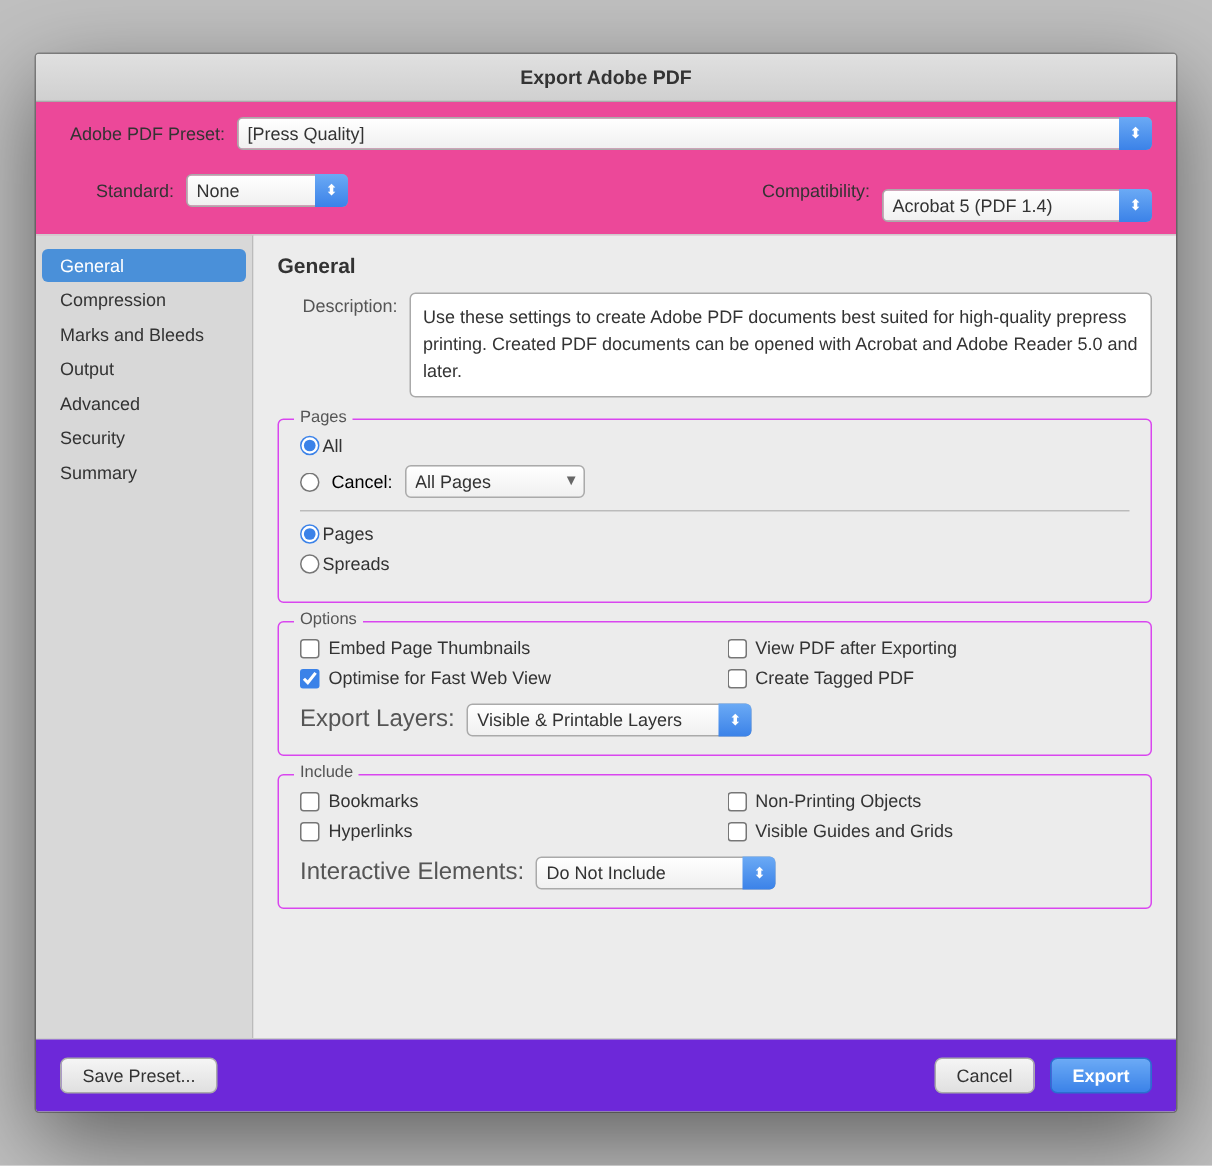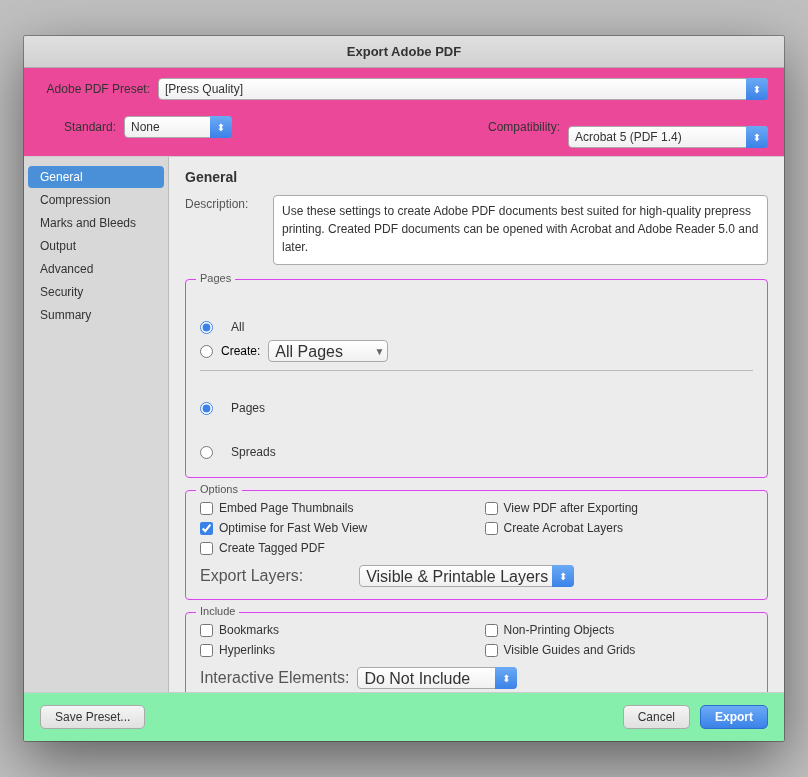--- a/index.html
+++ b/index.html
@@ -153,20 +153,21 @@
       color: #333;
       margin-bottom: 10px;
     }
     .description-row {
       display: flex;
       gap: 8px;
       margin-bottom: 14px;
     }
     .description-label {
       min-width: 80px;
+      text-align: right;
       color: #555;
       padding-top: 2px;
     }
     .description-box {
       flex: 1;
       border: 1px solid #aaa;
       border-radius: 4px;
       background: white;
       padding: 6px 8px;
       font-size: 12px;
@@ -185,44 +186,42 @@
       position: absolute;
       top: -8px;
       left: 10px;
       background: #ececec;
       padding: 0 4px;
       font-size: 11px;
       color: #555;
     }
     .radio-row {
       display: flex;
-      align-items: center;
-      gap: 18px;
+      gap: 2px;
       margin-bottom: 6px;
-      margin-top: 30px;
     }
     .radio-row label {
       color: #333;
     }
     .range-row {
       display: flex;
       align-items: center;
       gap: 8px;
       margin-bottom: 6px;
     }
     .range-select-wrapper {
       position: relative;
     }
     .range-select-wrapper select {
       height: 22px;
       border: 1px solid #aaa;
       border-radius: 4px;
       background: linear-gradient(to bottom, #fff, #f0f0f0);
       padding: 0 24px 0 6px;
-      font-size: 16px;
+      font-size: 12px;
       appearance: none;
       -webkit-appearance: none;
       color: #333;
       min-width: 120px;
     }
     .divider {
       border: none;
       border-top: 1px solid #bbb;
       margin: 8px 0;
     }
@@ -243,21 +242,21 @@
     .export-layers-row {
       display: flex;
       align-items: center;
       gap: 8px;
     }
     .export-layers-label {
       color: #555;
       font-size: 16px;
     }
     .bottom-bar {
-      background: #86efac;
+      background: #6d28d9;
       border-top: 1px solid #ccc;
       padding: 12px 16px;
       display: flex;
       align-items: center;
       justify-content: space-between;
     }
     .btn {
       height: 24px;
       padding: 0 14px;
       border-radius: 5px;
@@ -321,21 +320,21 @@
             <option>None</option>
             <option>PDF/X-1a</option>
             <option>PDF/X-3</option>
             <option>PDF/X-4</option>
           </select>
           <div class="blue-arrow">⬍</div>
         </div>
       </div>
       <div class="right-group">
         <span style="color:#333;font-weight:500;">Compatibility:</span>
-        <div class="select-wrapper" style="width:200px;margin-top:20px;">
+        <div class="select-wrapper" style="width:180px;margin-top:20px;">
           <select>
             <option>Acrobat 4 (PDF 1.3)</option>
             <option selected="">Acrobat 5 (PDF 1.4)</option>
             <option>Acrobat 6 (PDF 1.5)</option>
             <option>Acrobat 7 (PDF 1.6)</option>
           </select>
           <div class="blue-arrow">⬍</div>
         </div>
       </div>
     </div>
@@ -376,21 +375,21 @@
       </div>
 
       <div class="group-box">
         <span class="group-box-title">Pages</span>
         <div class="radio-row">
           <input type="radio" name="pages-all" checked="" id="radio-all" style="">
           <label for="radio-all">All</label>
         </div>
         <div class="range-row">
           <input type="radio" name="pages-all" id="radio-range" style="">
-          <label for="radio-range">Create:</label>
+          <label for="radio-range">Cancel:</label>
           <div class="range-select-wrapper">
             <select>
               <option>All Pages</option>
               <option>Custom</option>
             </select>
             <span class="select-arrow">▼</span>
           </div>
         </div>
         <hr class="divider">
         <div class="radio-row">
@@ -412,32 +411,28 @@
           </div>
           <div class="checkbox-row">
             <input type="checkbox" id="view-pdf" style="">
             <label for="view-pdf">View PDF after Exporting</label>
           </div>
           <div class="checkbox-row">
             <input type="checkbox" id="optimise" checked="" class="checked-blue" style="">
             <label for="optimise">Optimise for Fast Web View</label>
           </div>
           <div class="checkbox-row">
-            <input type="checkbox" id="create-acrobat" style="">
-            <label for="create-acrobat">Create Acrobat Layers</label>
-          </div>
-          <div class="checkbox-row">
             <input type="checkbox" id="create-tagged" style="">
             <label for="create-tagged">Create Tagged PDF</label>
           </div>
         </div>
         <div class="export-layers-row">
           <span class="export-layers-label">Export Layers:</span>
           <div class="range-select-wrapper">
-            <select style="min-width:190px;margin-left:48px;">
+            <select style="min-width:190px;">
               <option>Visible &amp; Printable Layers</option>
               <option>Visible Layers</option>
               <option>All Layers</option>
             </select>
             <div class="blue-arrow">⬍</div>
           </div>
         </div>
       </div>
 
       <div class="group-box">

